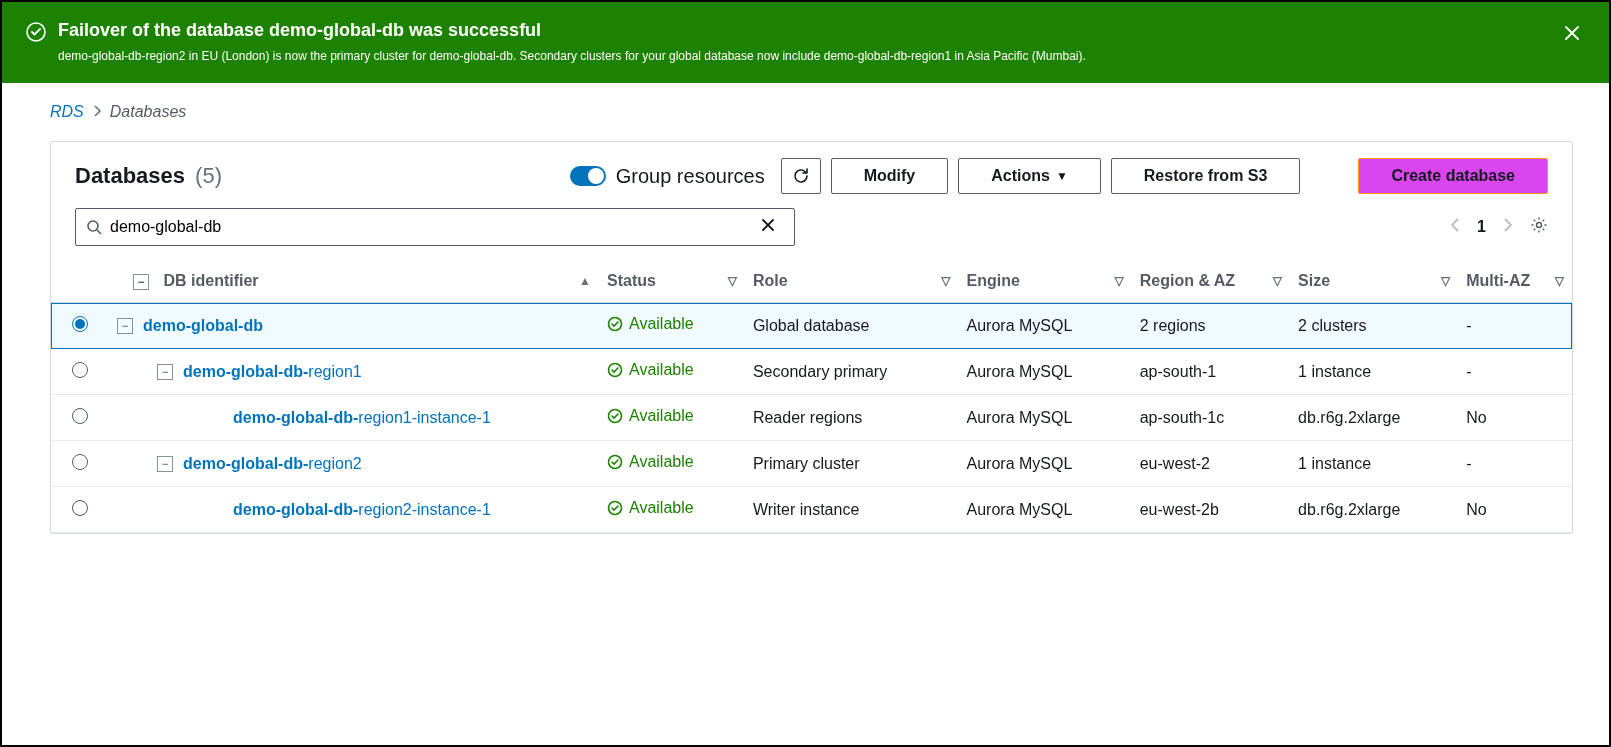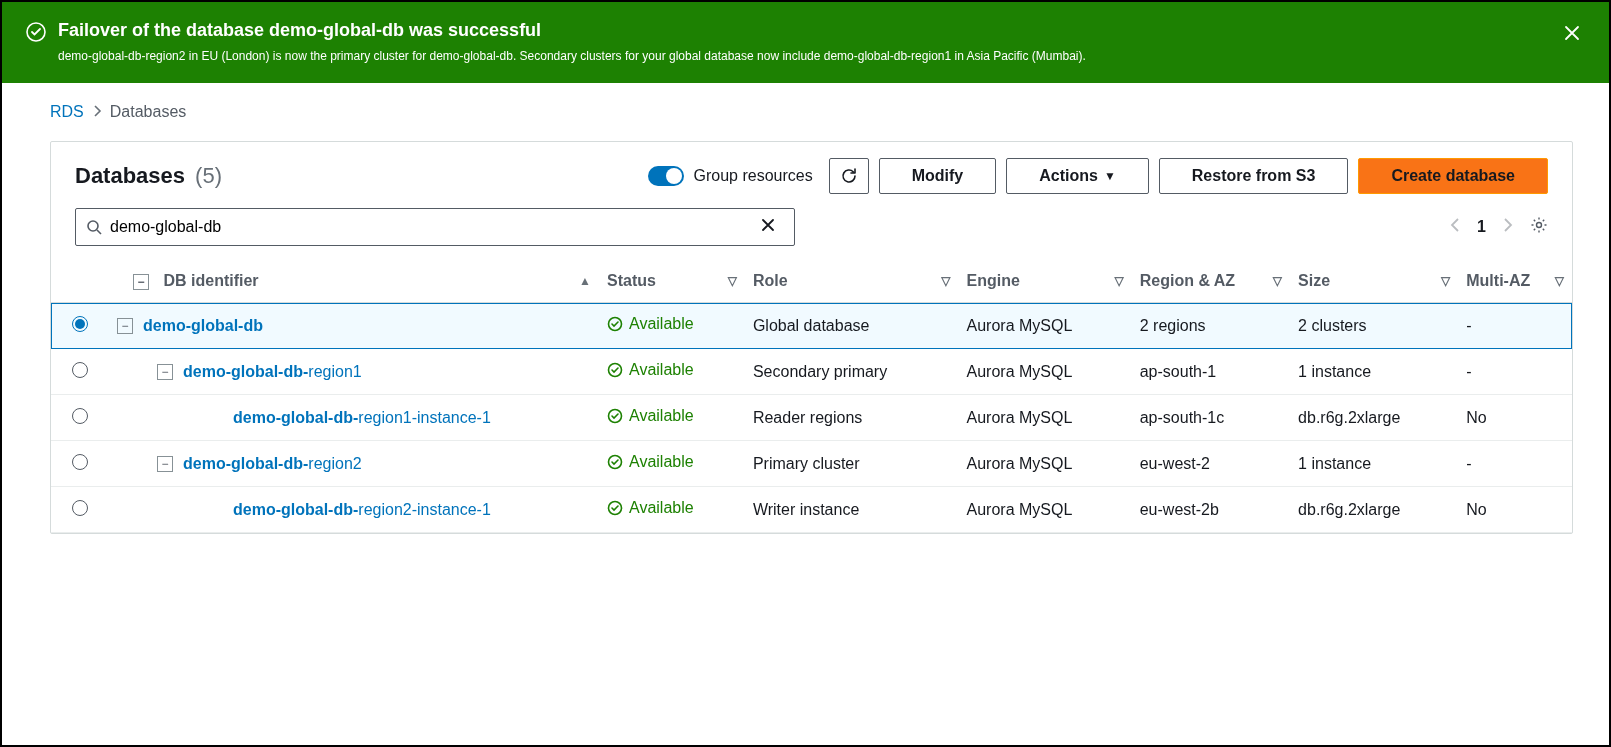--- a/index.html
+++ b/index.html
@@ -6,39 +6,39 @@
 body { background: #fff; width: 1611px; height: 747px; border: 2px solid #000; overflow: hidden; }
 
 .banner { background: #1d8102; color: #fff; display: flex; align-items: flex-start; padding: 18px 24px 20px 24px; gap: 12px; }
 .banner-icon { flex: 0 0 auto; margin-top: 2px; }
 .banner-content { flex: 1; }
 .banner-title { font-size: 18px; font-weight: 700; margin-bottom: 8px; }
 .banner-msg { font-size: 12px; }
 .banner-close { flex: 0 0 auto; cursor: pointer; padding: 4px; }
 
 .page { padding: 20px 36px 20px 48px; }
-.breadcrumb { font-size: 16px; color: #0073bb; margin-bottom: 20px; display: flex; align-items: center; gap: 8px; }
+.breadcrumb { font-size: 16px; color: #0073bb; margin-bottom: 20px; display: flex; align-items: center; gap: 8px; font-style: italic; }
 .breadcrumb a { color: #0073bb; text-decoration: none; }
 .breadcrumb .sep { color: #687078; }
 .breadcrumb .current { color: #545b64; }
 
 .panel { border: 1px solid #d5dbdb; border-radius: 2px; background: #fff; }
 
 .panel-header { display: flex; align-items: center; padding: 16px 24px 14px 24px; gap: 10px; }
 .panel-title { font-size: 22px; font-weight: 700; color: #16191f; }
 .panel-count { font-size: 22px; color: #687078; font-weight: 400; }
 .spacer { flex: 1; }
 
 .toggle-wrap { display: flex; align-items: center; gap: 10px; margin-right: 6px; }
 .toggle { width: 36px; height: 20px; border-radius: 10px; background: #0073bb; position: relative; cursor: pointer; }
 .toggle::after { content: ""; position: absolute; right: 2px; top: 2px; width: 16px; height: 16px; background: #fff; border-radius: 50%; }
-.toggle-label { font-size: 16px; color: #16191f; }
+.toggle-label { font-size: 20px; color: #16191f; }
 
 .btn { border: 1px solid #545b64; background: #fff; color: #16191f; font-size: 16px; font-weight: 700; padding: 8px 32px; border-radius: 2px; cursor: pointer; display: inline-flex; align-items: center; gap: 6px; }
-.btn.primary { background: #f97316; border-color: #ff9900; color: #16191f; }
+.btn.primary { background: #d946ef; border-color: #ff9900; color: #16191f; margin-left: 48px; }
 .btn.icon-only { padding: 8px 10px; }
 .btn .caret { font-size: 12px; }
 
 .filter-row { display: flex; align-items: center; padding: 0 24px 14px 24px; gap: 10px; }
 .search-box { flex: 0 0 720px; display: flex; align-items: center; border: 1px solid #545b64; border-radius: 2px; height: 38px; padding: 0 10px; }
 .search-box svg { flex: 0 0 auto; margin-right: 8px; }
 .search-box input { flex: 1; border: none; outline: none; font-size: 16px; }
 .search-box .clear { cursor: pointer; }
 
 .pagination { margin-left: auto; display: flex; align-items: center; gap: 16px; color: #687078; }

